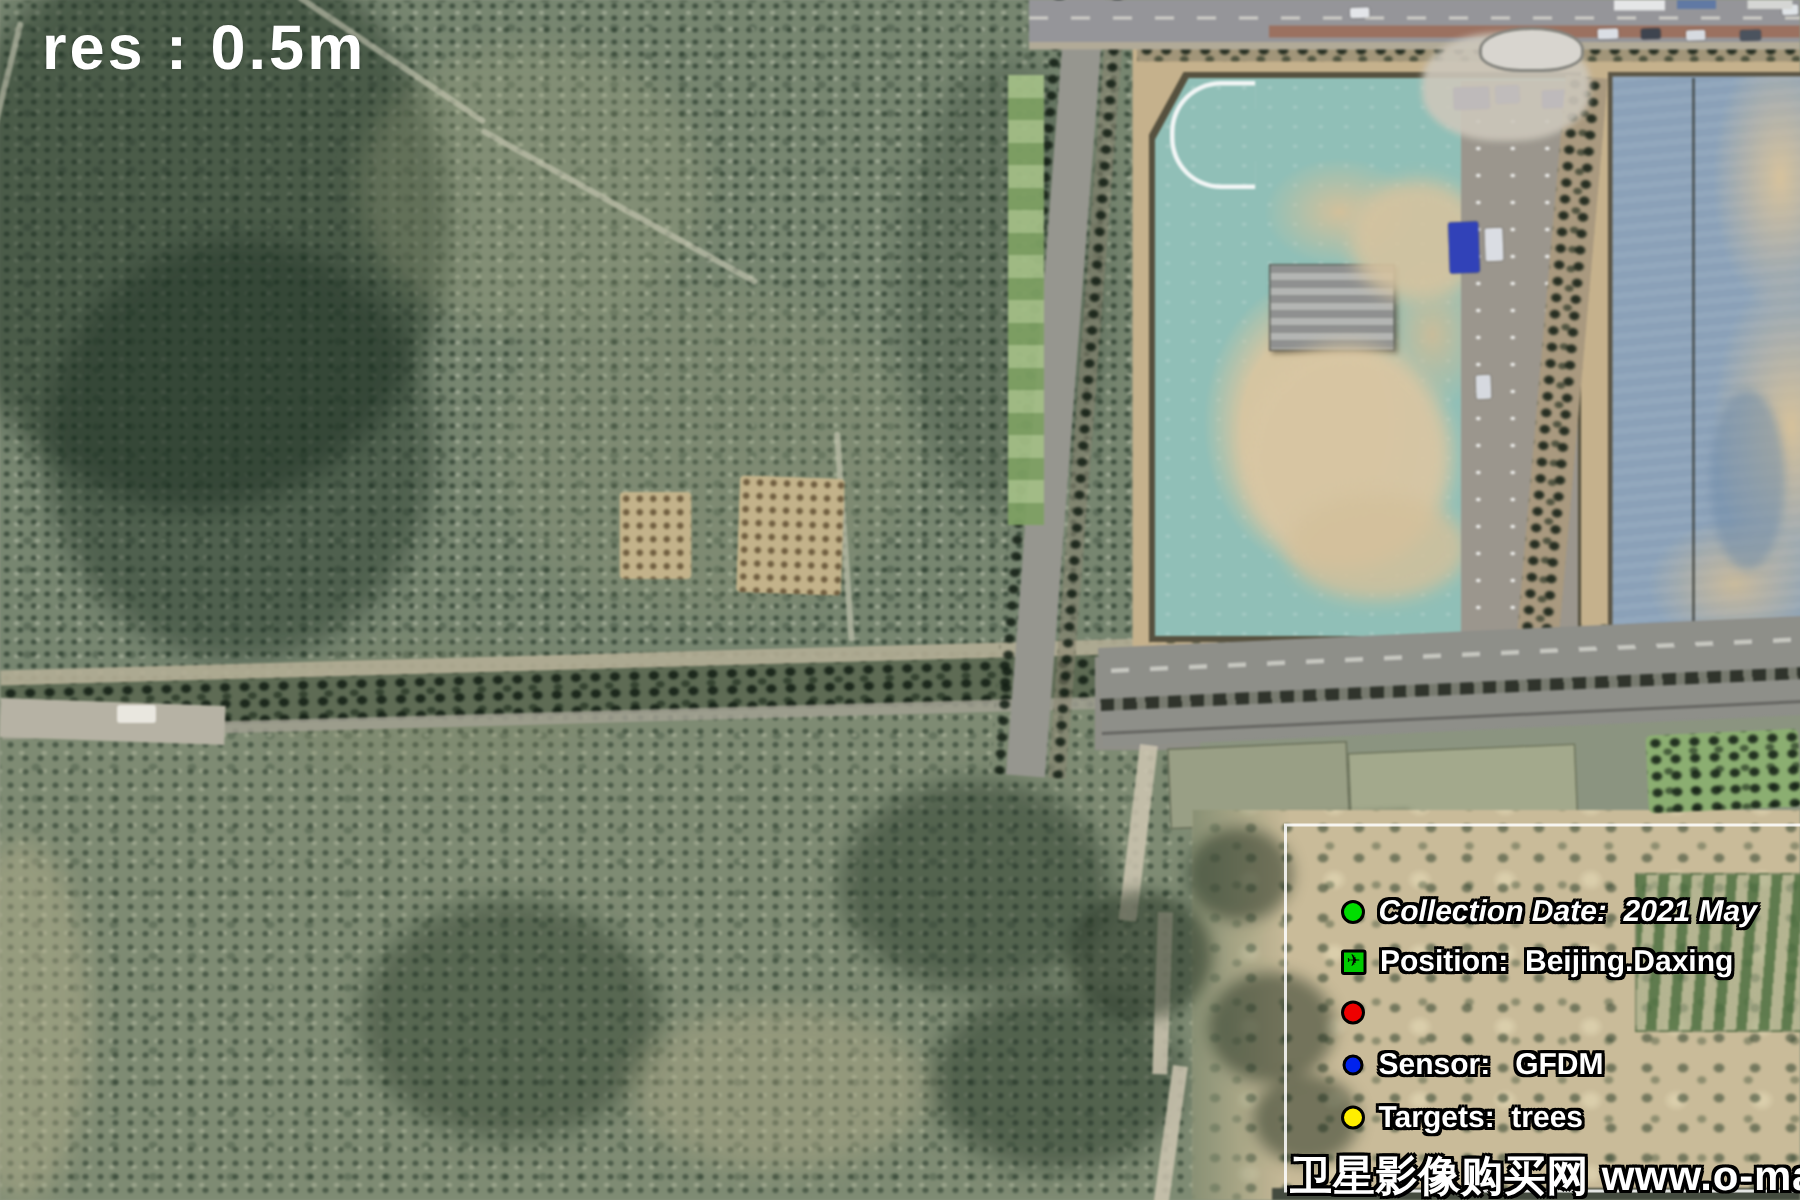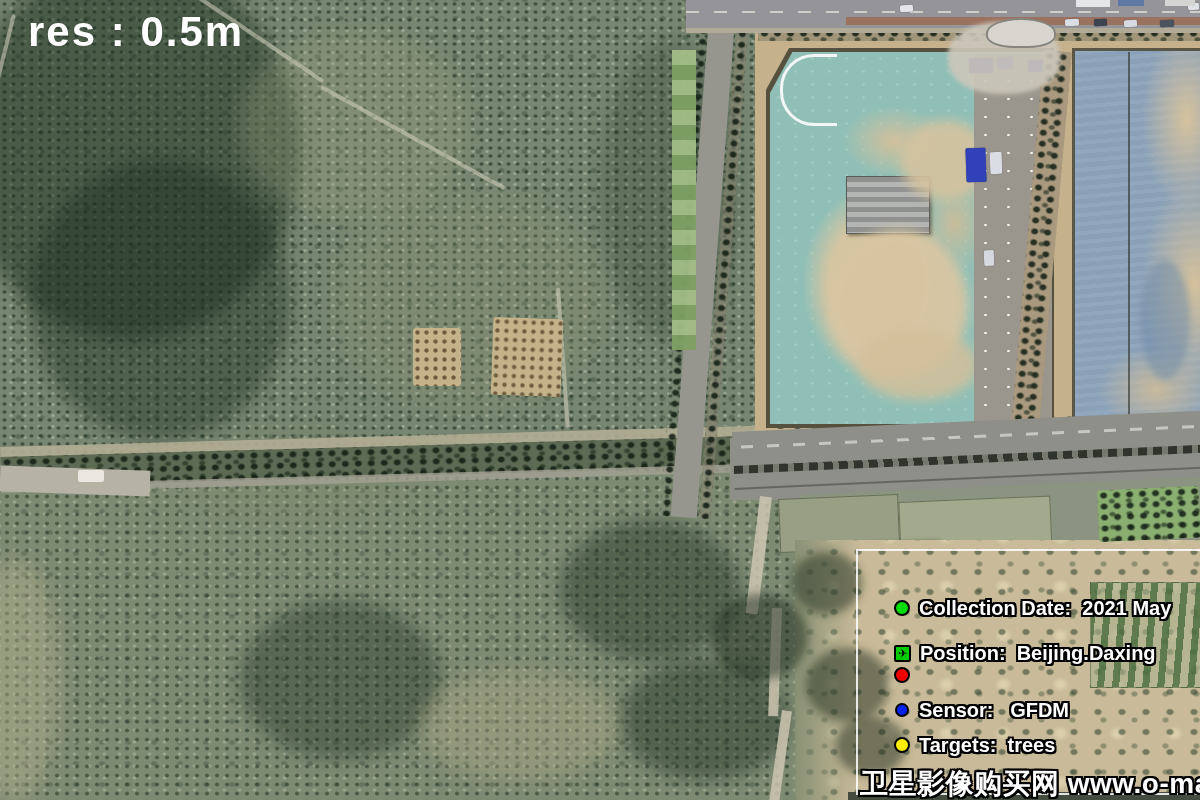--- a/index.html
+++ b/index.html
@@ -212,25 +212,25 @@
     <div class="abs blob" style="left:806px;top:648px;width:84px;height:74px;background:rgba(25,42,26,.5);filter:blur(5px);"></div>
     <div class="abs blob" style="left:712px;top:594px;width:96px;height:86px;background:rgba(25,42,26,.5);filter:blur(5px);"></div>
     <div class="abs blob" style="left:836px;top:716px;width:70px;height:60px;background:rgba(25,42,26,.5);filter:blur(5px);"></div>
     <div class="abs" style="left:848px;top:792px;width:352px;height:8px;background:#42493c;"></div>
   </div>
 
   <div id="res-label">res : 0.5m</div>
 
   <div id="info-box">
 
-    <div class="ib-row" style="top:44px;">
+    <div class="ib-row" style="top:44px;font-style:italic;">
       <span class="dot" style="background-color: rgb(0, 221, 0);"></span>
       <span class="ib-label otl2">Collection Date:  2021 May</span>
     </div>
-    <div class="ib-row" style="top:77px;margin-top:12px;">
+    <div class="ib-row" style="top:77px;">
       <span class="dot dot-sq" style="background-color: rgb(0, 204, 0);"></span>
       <span class="ib-label otl2">Position:  Beijing.Daxing</span>
     </div>
     <div class="ib-row" style="top:111px;">
       <span class="dot" style="background-color: rgb(238, 0, 0);"></span>
     </div>
     <div class="ib-row" style="top:181px;">
       <span class="dot" style="background-color: rgb(255, 238, 0);"></span>
       <span class="ib-label otl2">Targets:  trees</span>
     </div>

